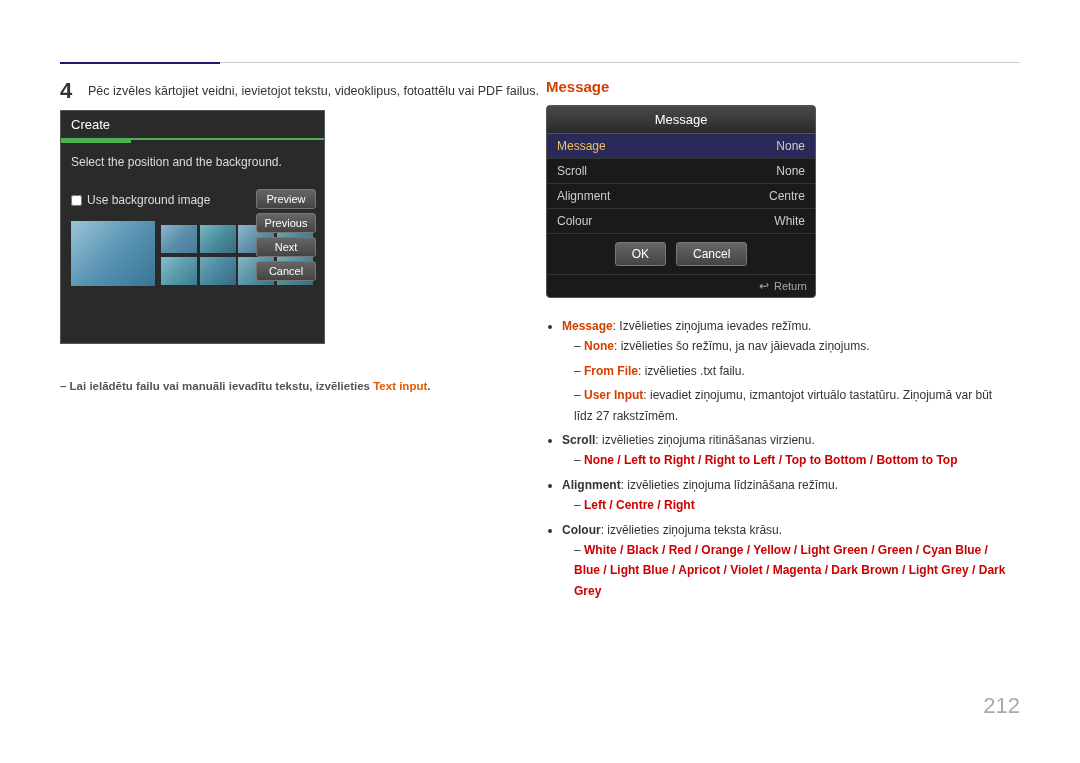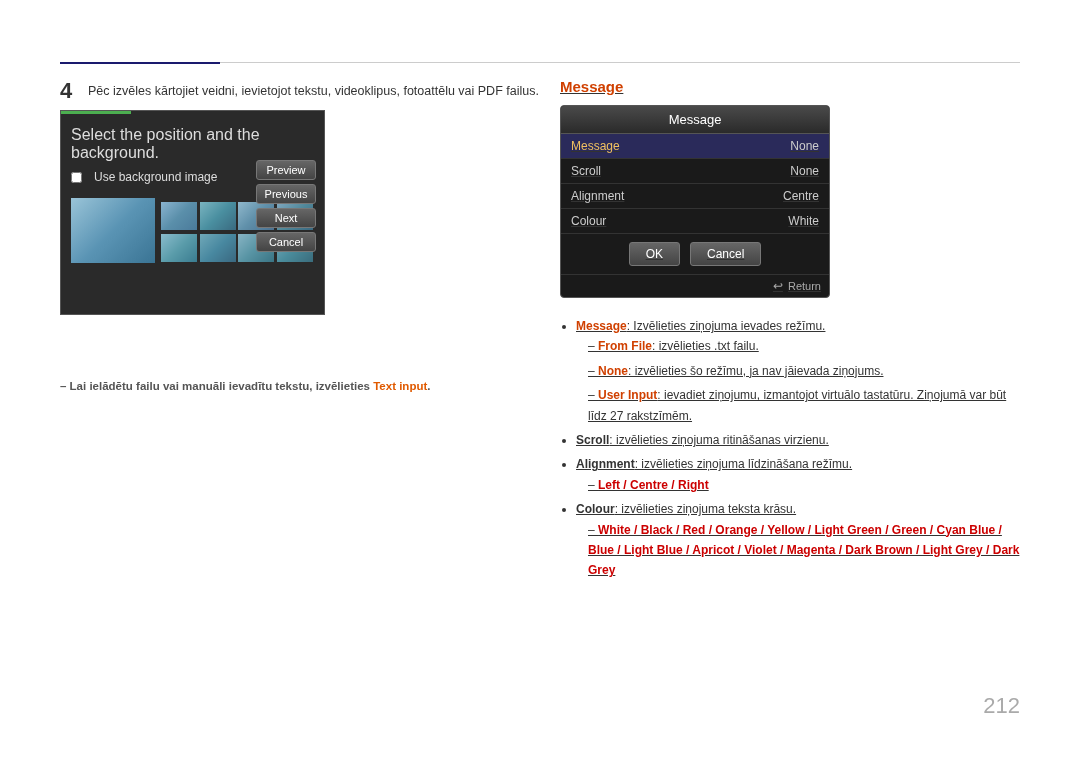--- a/index.html
+++ b/index.html
@@ -69,27 +69,27 @@
       border-bottom: 2px solid #4caf50;
       display: flex;
       align-items: center;
     }
     .create-panel-body {
       padding: 12px 10px;
       font-size: 11.5px;
       color: #ddd;
     }
     .create-panel-body .subtitle {
-      margin-bottom: 8px;
-      font-size: 16px;
+      margin-bottom: 24px;
+      font-size: 12px;
     }
     .checkbox-row {
       display: flex;
       align-items: center;
-      gap: 12px;
+      gap: 5px;
       margin-bottom: 10px;
       font-size: 12px;
     }
     .checkbox-row input[type="checkbox"] {
       width: 11px;
       height: 11px;
     }
     .panel-buttons {
       position: absolute;
       right: 8px;
@@ -178,23 +178,22 @@
       font-weight: bold;
     }
     .footer-note .link-text {
       color: #e05a00;
     }
 
     
     .message-section {
       position: absolute;
       top: 78px;
-      left: 560px;
+      left: 546px;
       width: 460px;
-      text-decoration: underline;
     }
 
     .message-title {
       font-size: 15px;
       font-weight: bold;
       color: #d04000;
       margin-bottom: 10px;
     }
 
     
@@ -305,20 +304,23 @@
 <body>
 
 <div class="top-rule"></div>
 <div class="top-rule-accent"></div>
 
 <div class="step-number">4</div>
 
 <div class="step-text">Pēc izvēles kārtojiet veidni, ievietojot tekstu, videoklipus, fotoattēlu vai PDF failus.</div>
 
 <div class="create-panel">
+  <div class="create-panel-header">
+    <span>Create</span>
+  </div>
   <div style="height:3px; background:#4caf50; width:70px;"></div>
   <div class="create-panel-body" style="position:relative; min-height: 200px;">
     <div class="subtitle">Select the position and the background.</div>
     <div class="checkbox-row">
       <input type="checkbox" style="">
       <label>Use background image</label>
     </div>
 
     <div class="thumbnail-area">
       <div class="selected-thumb"></div>
@@ -395,27 +397,30 @@
       <span class="return-arrow">↩</span>
       <span>Return</span>
     </div>
   </div>
 
   <div class="bullet-list">
     <ul>
       <li>
         <span class="bold-orange">Message</span>: Izvēlieties ziņojuma ievades režīmu.
         <ul>
+          <li><span class="bold-orange">None</span>: izvēlieties šo režīmu, ja nav jāievada ziņojums.</li>
           <li><span class="bold-orange">From File</span>: izvēlieties .txt failu.</li>
-          <li><span class="bold-orange">None</span>: izvēlieties šo režīmu, ja nav jāievada ziņojums.</li>
           <li><span class="bold-orange">User Input</span>: ievadiet ziņojumu, izmantojot virtuālo tastatūru. Ziņojumā var būt līdz 27 rakstzīmēm.</li>
         </ul>
       </li>
       <li>
         <span class="bold-dark">Scroll</span>: izvēlieties ziņojuma ritināšanas virzienu.
+        <ul>
+          <li><span class="bold-red">None / Left to Right / Right to Left / Top to Bottom / Bottom to Top</span></li>
+        </ul>
       </li>
       <li>
         <span class="bold-dark">Alignment</span>: izvēlieties ziņojuma līdzināšana režīmu.
         <ul>
           <li><span class="bold-red">Left / Centre / Right</span></li>
         </ul>
       </li>
       <li>
         <span class="bold-dark">Colour</span>: izvēlieties ziņojuma teksta krāsu.
         <ul>

